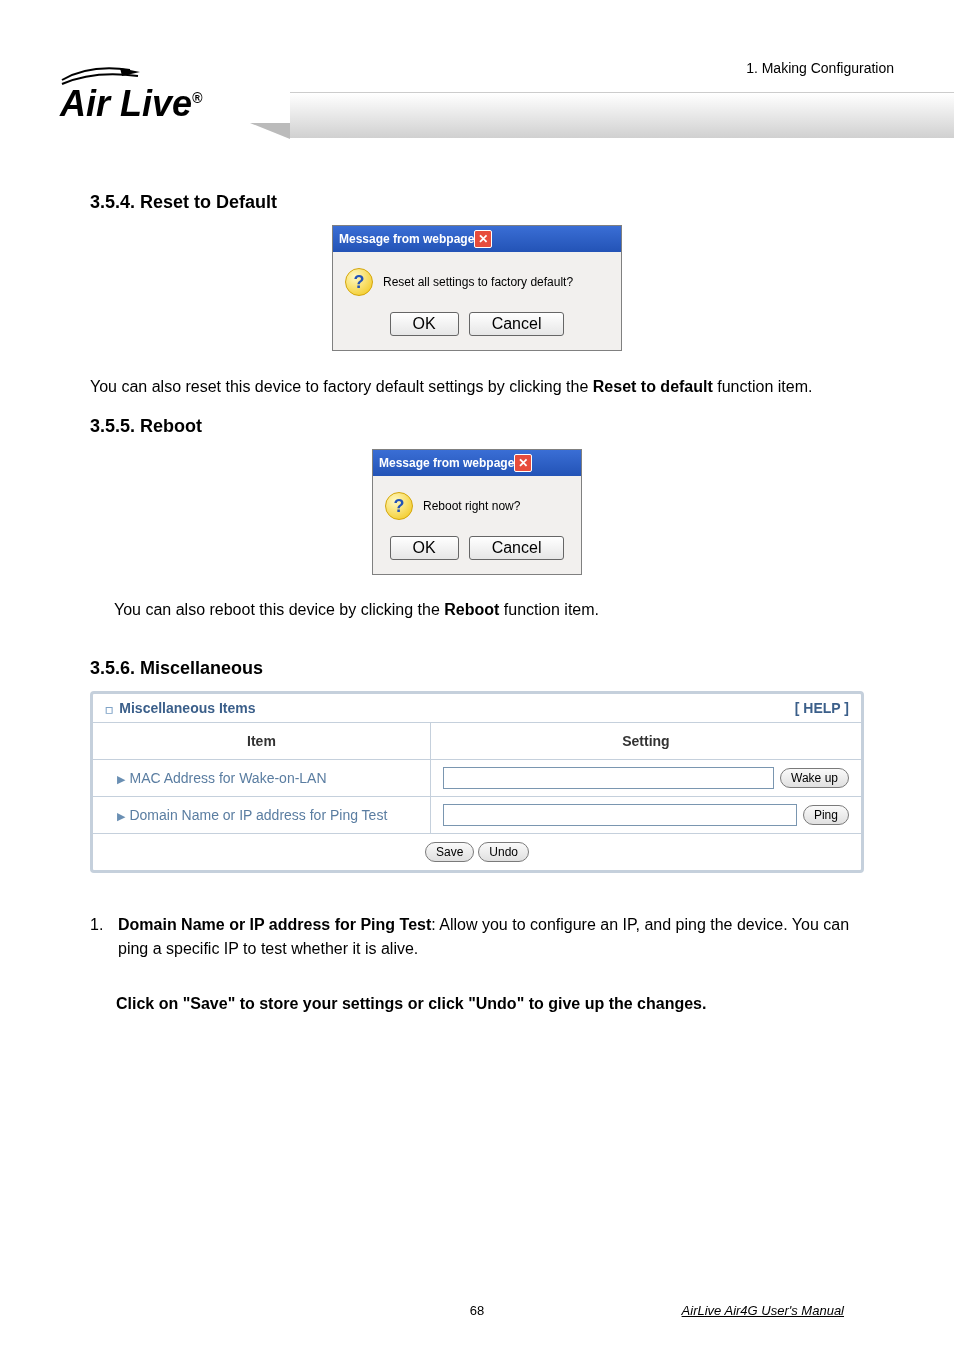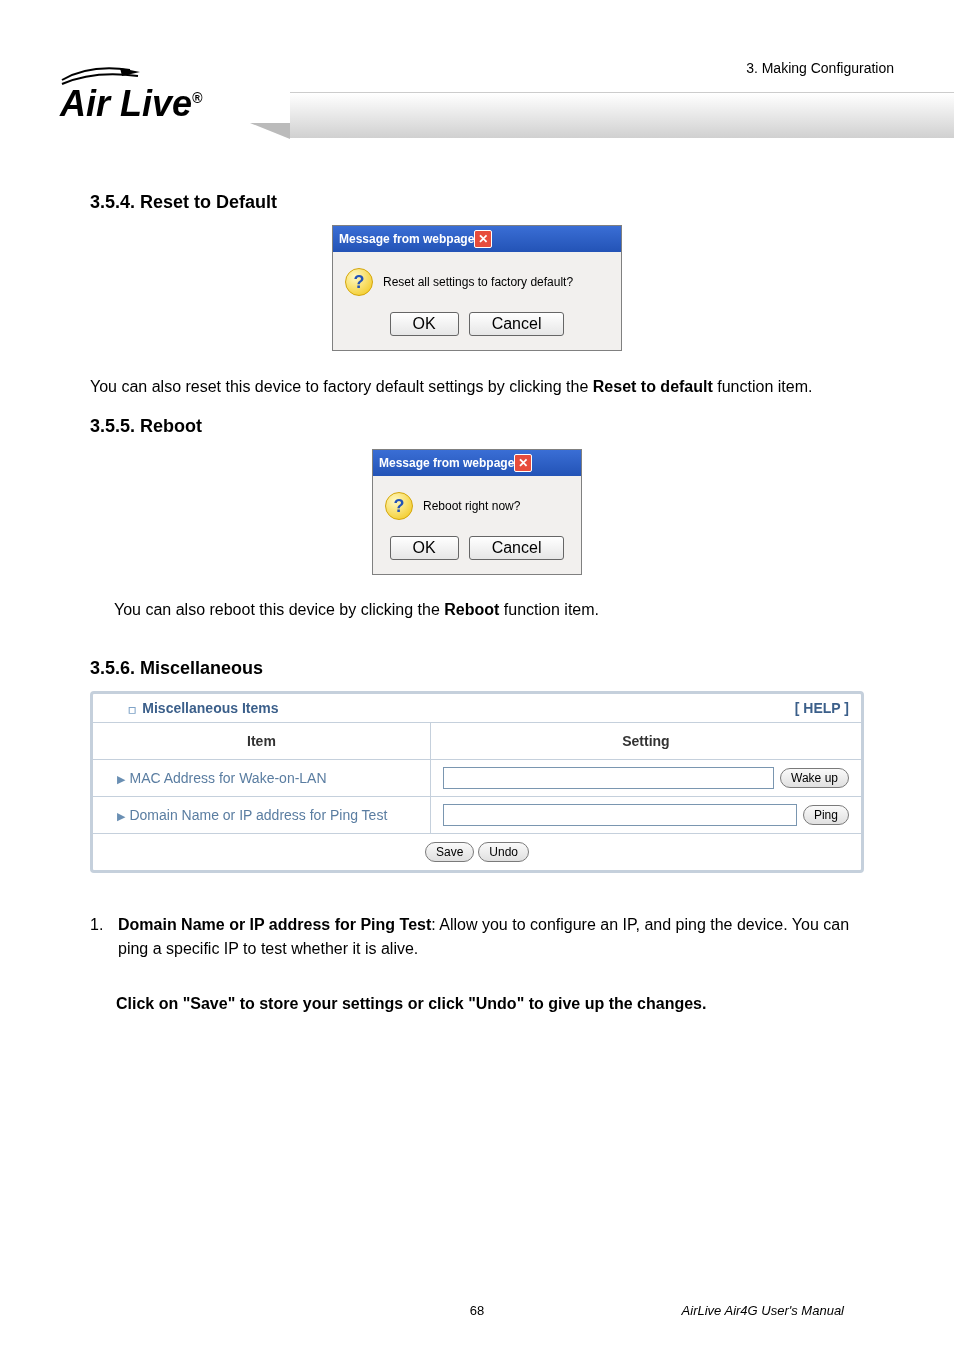--- a/index.html
+++ b/index.html
@@ -146,21 +146,20 @@
     border-radius: 4px;
     margin-bottom: 40px;
   }
   .misc-header {
     display: flex;
     justify-content: space-between;
     padding: 6px 12px;
     color: #3b5f8a;
     font-weight: bold;
     font-size: 14px;
-    margin-left: 23px;
   }
   .misc-header .link { color: #3b5f8a; }
   .misc-row {
     display: flex;
     border-top: 1px solid #c5d0dc;
     font-size: 14px;
   }
   .misc-cell-left {
     width: 44%;
     padding: 10px 24px;
@@ -222,29 +221,30 @@
   }
   .footer {
     position: absolute;
     bottom: 32px;
     left: 0; right: 0;
     display: flex;
     justify-content: space-between;
     padding: 0 110px;
     font-size: 13px;
     color: #000;
+    text-decoration: underline;
   }
   .footer .pg { position: absolute; left: 50%; transform: translateX(-50%); }
   .footer .manual { font-style: italic; }
 </style>
 </head>
 <body>
 
 <div class="page-header">
-  <div class="chapter-label">3. Making Configuration</div>
+  <div class="chapter-label">1. Making Configuration</div>
   <div class="logo-wrap">
     <svg class="logo-swoosh" width="90" height="24" viewBox="0 0 90 24">
       <path d="M2 18 Q 30 2 70 8" stroke="#000" stroke-width="2" fill="none"></path>
       <path d="M2 22 Q 34 8 78 14" stroke="#000" stroke-width="2" fill="none"></path>
       <path d="M60 6 L80 10 L62 14 Z" fill="#000"></path>
     </svg>
     <div class="logo-text">
       <span>A</span><span class="dot">i</span><span>r L</span><span class="dot">i</span><span>ve</span><span class="logo-reg">®</span>
     </div>
   </div>

